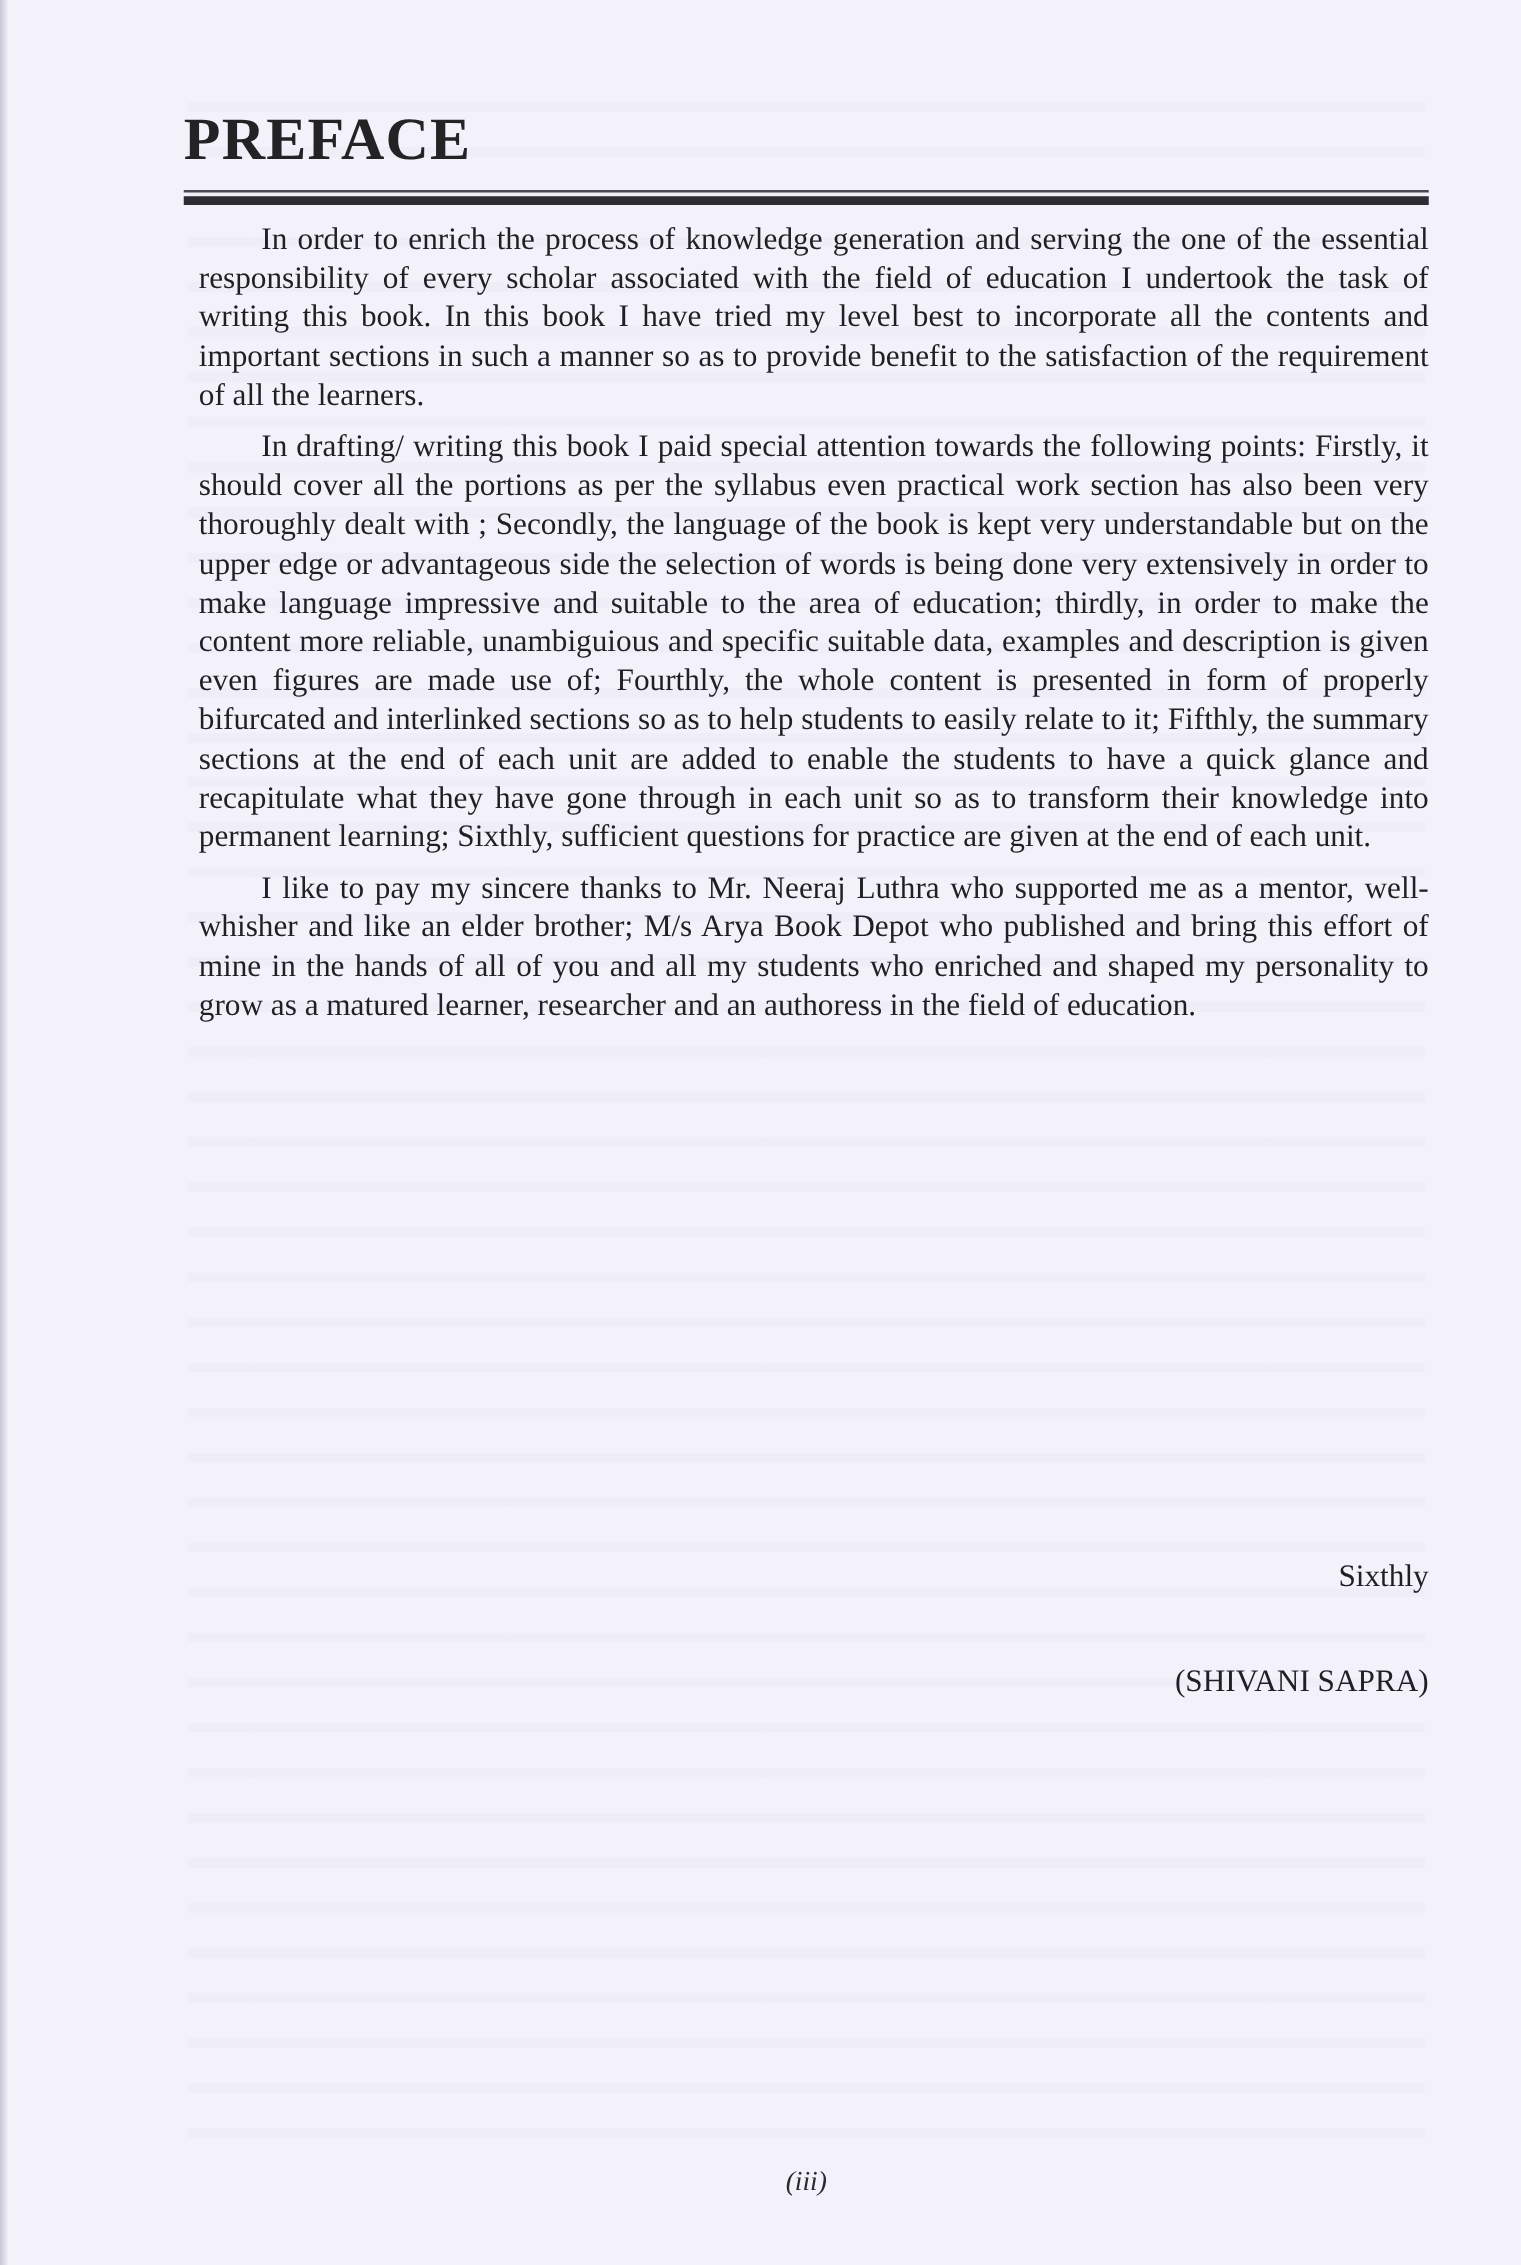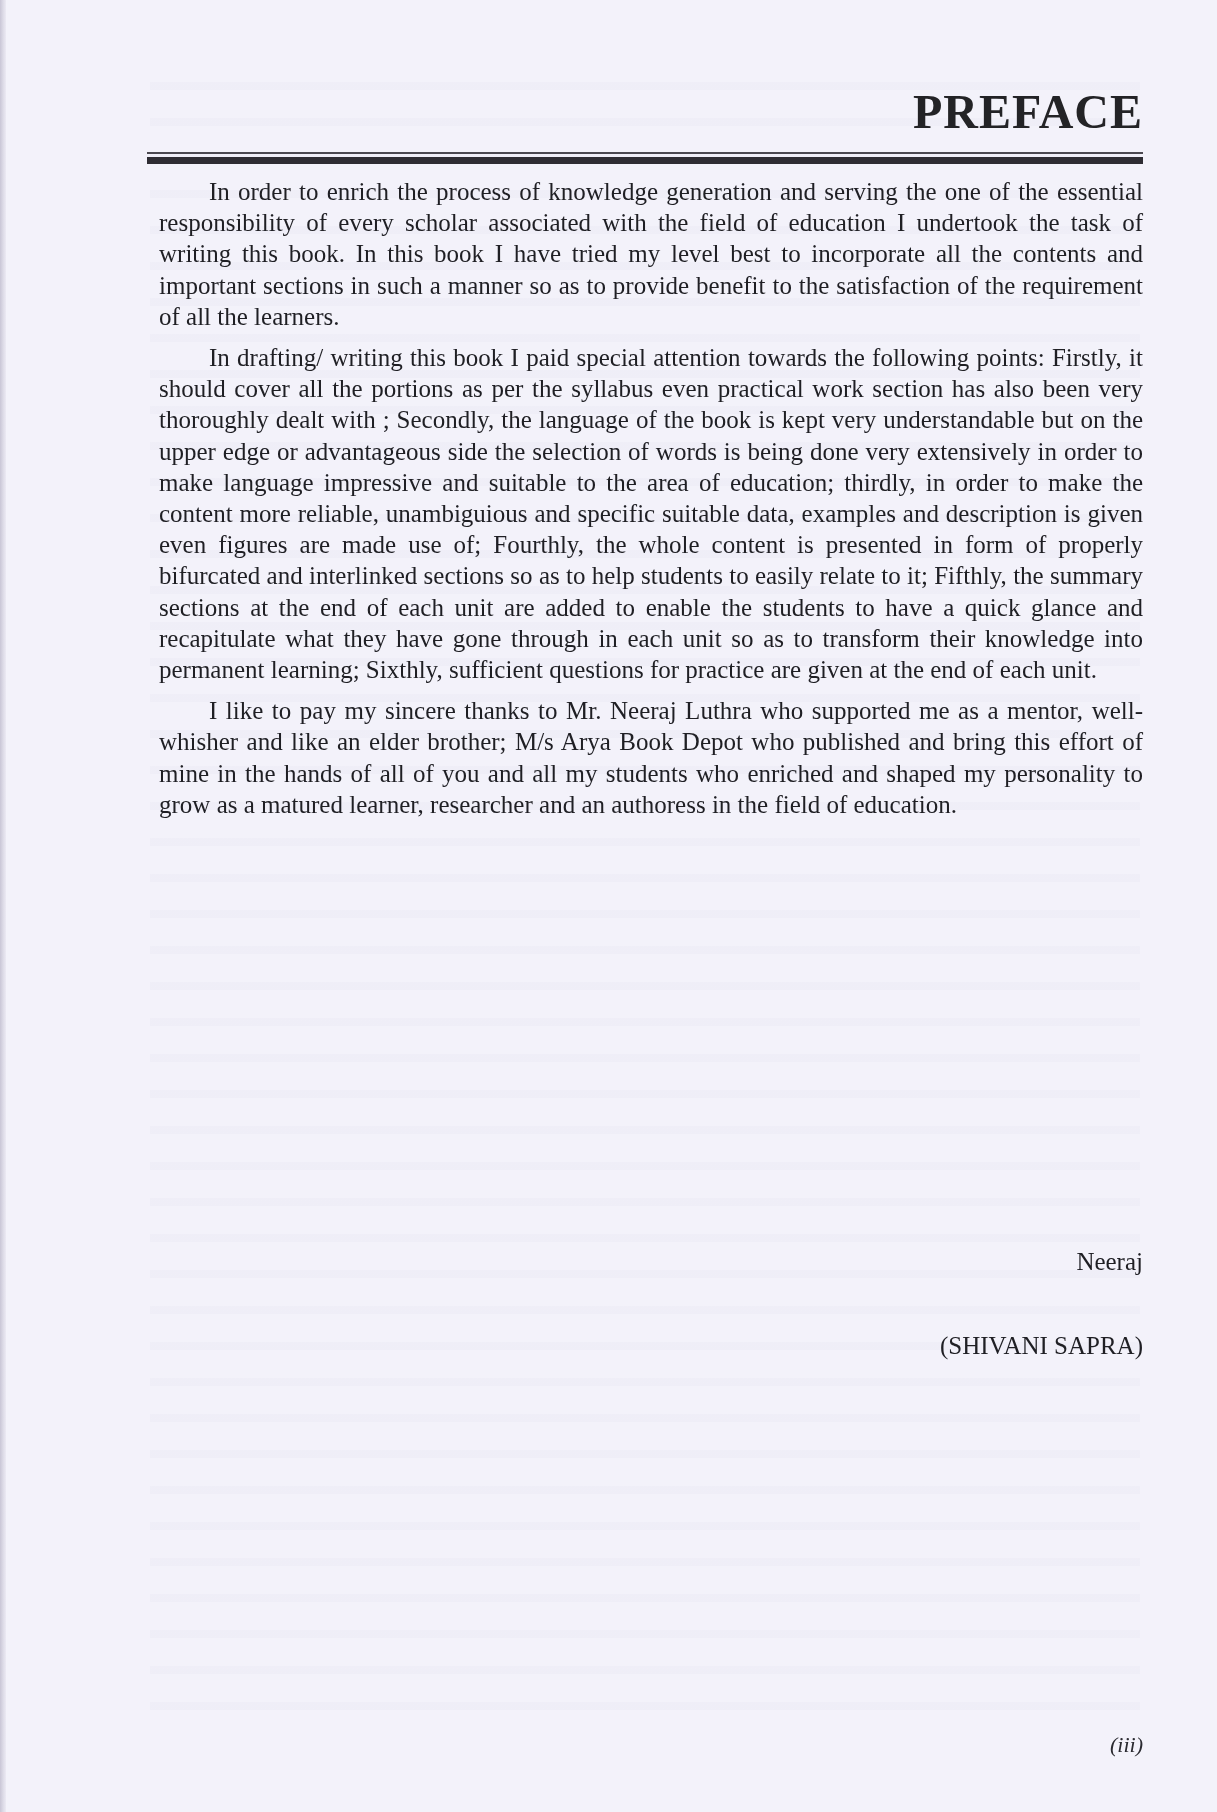--- a/index.html
+++ b/index.html
@@ -33,21 +33,21 @@
       position: absolute;
       left: 147px;
       top: 0;
       width: 996px;
     }
     .title {
       position: absolute;
       top: 84px;
       left: 0;
       width: 996px;
-      text-align: right;
+      text-align: left;
       font-family: "Liberation Serif", "DejaVu Serif", serif;
       font-weight: bold;
       font-size: 48px;
       letter-spacing: 1px;
       color: #232326;
       margin: 0;
       line-height: 56px;
     }
     .rule-thin {
       position: absolute;
@@ -96,21 +96,21 @@
       right: 0;
       font-size: 25px;
       line-height: 32px;
       text-align: left;
     }
     .page-number {
       position: absolute;
       top: 1732px;
       left: 0;
       width: 996px;
-      text-align: right;
+      text-align: center;
       font-style: italic;
       font-size: 22px;
       color: #2a2a30;
     }
   </style>
 </head>
 <body>
 
 <div class="binding-edge"></div>
 <div class="show-through"></div>
@@ -119,17 +119,17 @@
   <h1 class="title">PREFACE</h1>
   <div class="rule-thin"></div>
   <div class="rule-thick"></div>
 
   <div class="body-text">
     <p class="para">In order to enrich the process of knowledge generation and serving the one of the essential responsibility of every scholar associated with the field of education I undertook the task of writing this book. In this book I have tried my level best to incorporate all the contents and important sections in such a manner so as to provide benefit to the satisfaction of  the requirement of all the learners.</p>
     <p class="para">In drafting/ writing this book I paid special attention towards the following points: Firstly, it should cover all the portions as per the syllabus even practical work section has also been very thoroughly dealt with ; Secondly, the language of the book is kept very understandable but on the upper edge or advantageous side the selection of words is being done very extensively in order to make language impressive and suitable to the area of education; thirdly, in order to make the content more reliable, unambiguious and specific suitable data, examples and description is given even figures are made use of; Fourthly,  the whole content is presented in form of properly bifurcated and interlinked sections so as to help students to easily relate to it; Fifthly, the summary sections at the end of each unit are added to enable the students to have a quick glance and recapitulate what they have gone through in each unit so as to transform their knowledge into permanent learning; Sixthly, sufficient questions for practice are given at the end of each unit.</p>
     <p class="para">I like to pay my sincere thanks to Mr. Neeraj Luthra who supported me as a mentor, well-whisher and like an elder brother; M/s Arya Book Depot who published and bring this effort of mine in the hands of all of you and all my students who enriched and shaped my personality to grow as a matured learner, researcher and an authoress in the field of education.</p>
   </div>
 
-  <div class="sign-thanks">Neeraj</div>
+  <div class="sign-thanks">Sixthly</div>
   <div class="sign-name">(SHIVANI SAPRA)</div>
 
   <div class="page-number">(iii)</div>
 </div>
 
 </body></html>

